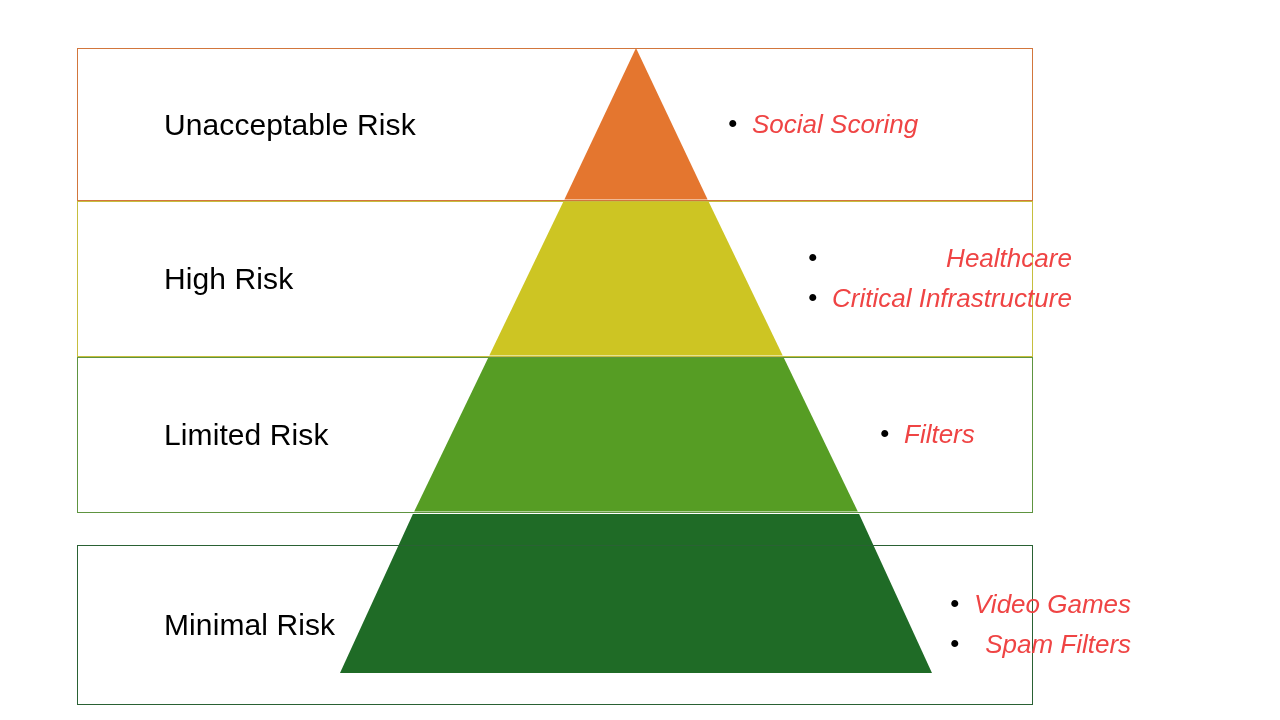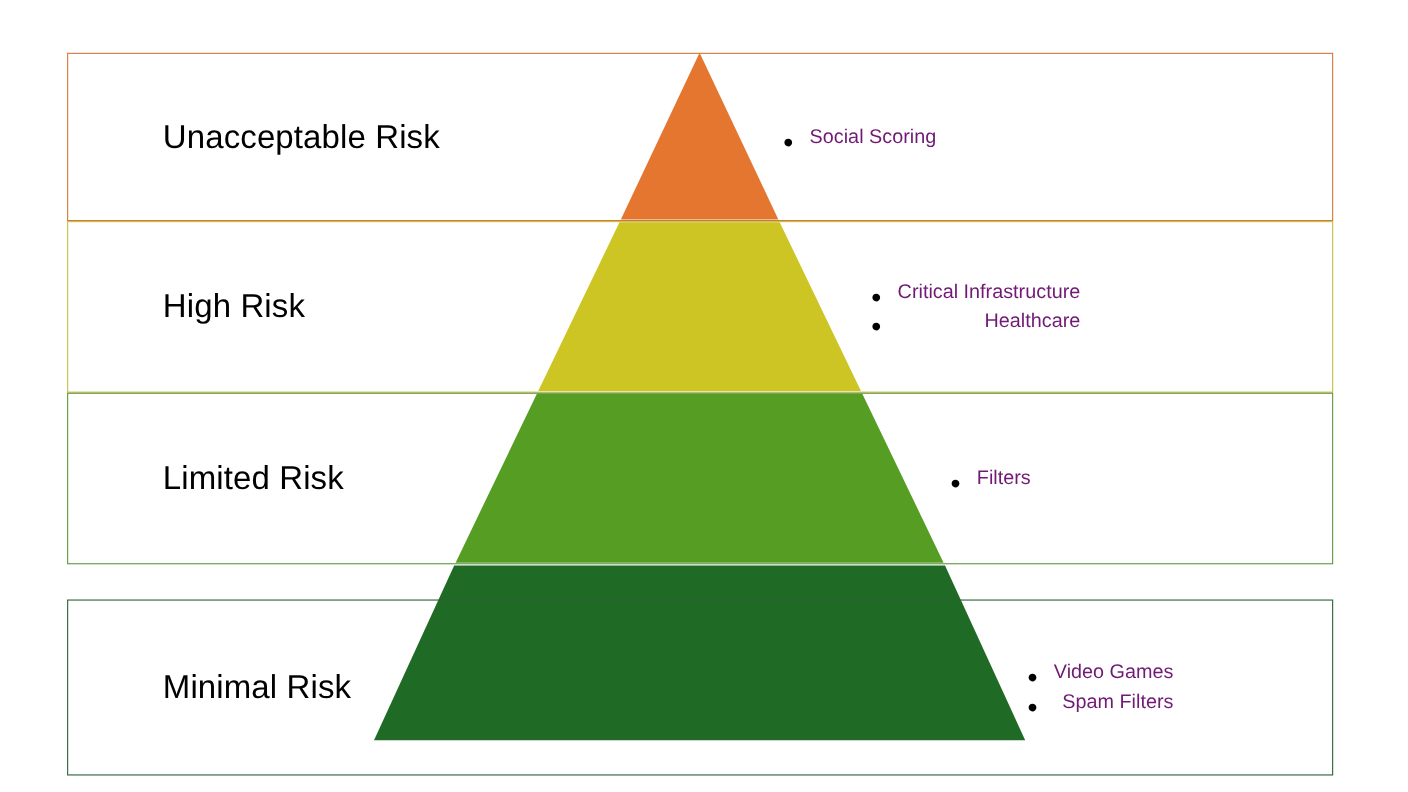--- a/index.html
+++ b/index.html
@@ -28,23 +28,23 @@
     left: 0;
     top: 0;
     width: 1280px;
     height: 720px;
     z-index: 1;
   }
 
   
   #risk-table {
     position: absolute;
-    left: 61px;
+    left: 77px;
     top: 48px;
-    width: 1151px;
+    width: 956px;
     height: 625px;
     z-index: 2;
     pointer-events: none;
     border-radius: 24px;
   }
 
   .risk-row {
     position: absolute;
     left: 0;
     width: 100%;
@@ -79,25 +79,26 @@
     position: absolute;
     top: 50%;
     transform: translateY(-50%);
     margin: 0;
     padding: 0;
     list-style: none;
     z-index: 3;
   }
   .tier-items li {
     position: relative;
-    font-size: 18px;
+    font-size: 26px;
     line-height: 1.52;
-    color: #701a75;
+    color: #ef4444;
     padding-left: 26px;
     white-space: nowrap;
+    font-style: italic;
   }
   .tier-items li::before {
     content: "\2022";
     position: absolute;
     left: 2px;
     top: -1px;
     font-size: 26px;
     line-height: 1.52;
     color: #000000;
   }
@@ -134,22 +135,22 @@
         <ul class="tier-items">
           <li>Social Scoring</li>
         </ul>
       </div>
     </div>
 
     <div class="risk-row" id="row-1" style="top: 153px; height: 156px; border-color: rgb(198, 190, 62); text-align: right;">
       <div class="row-inner">
         <div class="tier-label">High Risk</div>
         <ul class="tier-items">
+          <li>Healthcare</li>
           <li>Critical Infrastructure</li>
-          <li>Healthcare</li>
         </ul>
       </div>
     </div>
 
     <div class="risk-row" id="row-2" style="top: 309px; height: 156px; border-color: rgb(94, 148, 64);">
       <div class="row-inner">
         <div class="tier-label">Limited Risk</div>
         <ul class="tier-items">
           <li>Filters</li>
         </ul>

